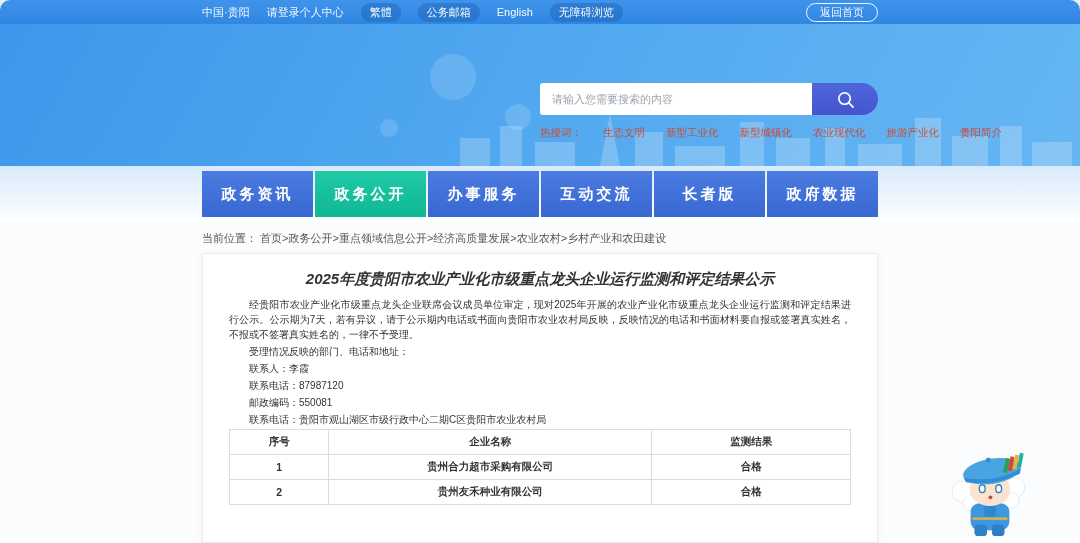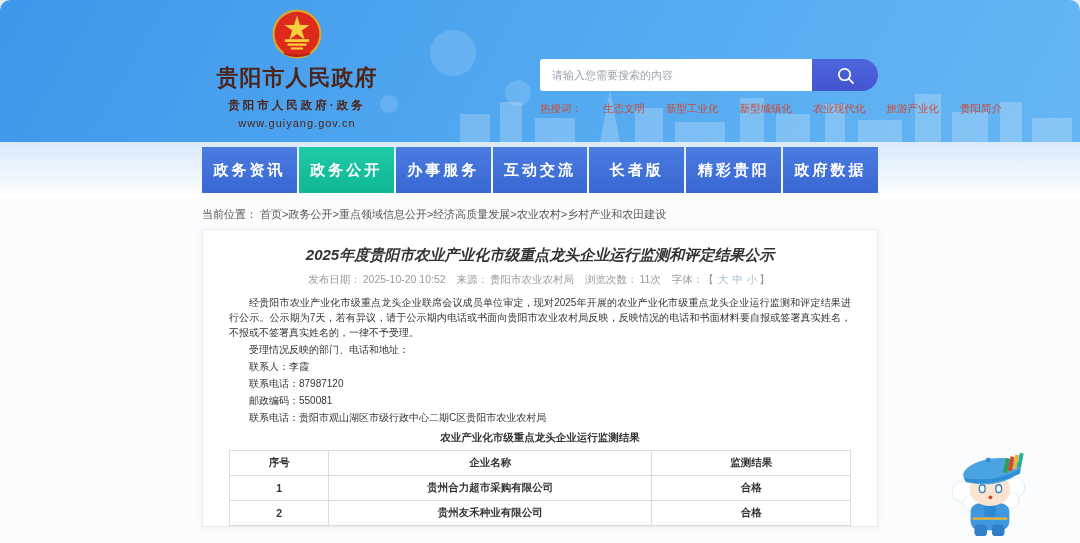--- a/index.html
+++ b/index.html
@@ -71,20 +71,31 @@
   th, td { border:1px solid #d9dce1; text-align:center; font-weight:bold; padding:5px 4px; }
 
   
   .mascot { position:absolute; right:47px; bottom:4px; width:88px; height:92px; cursor:pointer; }
 </style>
 </head>
 <body>
 
 <div class="page">
 
+  <div class="topbar">
+    <div class="container">
+      <span class="toplink">中国·贵阳</span>
+      <span class="toplink">请登录个人中心</span>
+      <span class="toplink pill">繁體</span>
+      <span class="toplink pill">公务邮箱</span>
+      <span class="toplink">English</span>
+      <span class="toplink pill">无障碍浏览</span>
+      <span class="home-btn">返回首页</span>
+    </div>
+  </div>
 
   <div class="header">
     <div class="bokeh" style="width:46px;height:46px;left:430px;top:30px;"></div>
     <div class="bokeh" style="width:26px;height:26px;left:505px;top:80px;"></div>
     <div class="bokeh" style="width:18px;height:18px;left:380px;top:95px;"></div>
     <svg class="skyline" viewBox="0 0 640 58">
       <g fill="#ffffff">
         <rect x="20" y="30" width="30" height="28"></rect>
         <rect x="60" y="18" width="22" height="40"></rect>
         <rect x="95" y="34" width="40" height="24"></rect>
@@ -95,33 +106,20 @@
         <rect x="336" y="30" width="34" height="28"></rect>
         <rect x="385" y="20" width="20" height="38"></rect>
         <rect x="418" y="36" width="44" height="22"></rect>
         <rect x="475" y="10" width="26" height="48"></rect>
         <rect x="512" y="28" width="36" height="30"></rect>
         <rect x="560" y="18" width="22" height="40"></rect>
         <rect x="592" y="34" width="40" height="24"></rect>
       </g>
     </svg>
     <div class="container">
-      <div class="logo-col">
-        <svg width="52" height="52" viewBox="0 0 60 60">
-          <circle cx="30" cy="30" r="27" fill="#de2a1b" stroke="#d9a62e" stroke-width="2.5"></circle>
-          <polygon fill="#f8cf3c" points="30,9 33.4,19.5 44.5,19.5 35.5,26 39,36.5 30,30 21,36.5 24.5,26 15.5,19.5 26.6,19.5"></polygon>
-          <rect x="16" y="36" width="28" height="3.2" fill="#f8cf3c"></rect>
-          <rect x="19" y="41" width="22" height="2.6" fill="#f8cf3c"></rect>
-          <rect x="23" y="45.5" width="14" height="2.4" fill="#f8cf3c"></rect>
-          <path d="M14 51 Q30 57 46 51 L44 54 Q30 59 16 54 Z" fill="#b81f12"></path>
-        </svg>
-        <div class="site-title">贵阳市人民政府</div>
-        <div class="site-sub">贵阳市人民政府·政务</div>
-        <div class="site-url">www.guiyang.gov.cn</div>
-      </div>
       <div class="search-col">
         <div class="search-row">
           <input class="search-input" type="text" placeholder="请输入您需要搜索的内容" style="">
           <button class="search-btn">
             <svg width="19" height="19" viewBox="0 0 20 20">
               <circle cx="9" cy="9" r="6" fill="none" stroke="#fff" stroke-width="1.8"></circle>
               <line x1="13.5" y1="13.5" x2="18" y2="18" stroke="#fff" stroke-width="1.8" stroke-linecap="round"></line>
             </svg>
           </button>
         </div>
@@ -138,49 +136,39 @@
     </div>
   </div>
 
   <div class="nav">
     <div class="container nav-row">
       <div class="nav-btn">政务资讯</div>
       <div class="nav-btn active">政务公开</div>
       <div class="nav-btn">办事服务</div>
       <div class="nav-btn">互动交流</div>
       <div class="nav-btn">长者版</div>
-      <div class="nav-btn">精彩贵阳</div>
       <div class="nav-btn">政府数据</div>
     </div>
   </div>
 
   <div class="container breadcrumb">
     <span>当前位置：</span>
     <span class="path">首页&gt;政务公开&gt;重点领域信息公开&gt;经济高质量发展&gt;农业农村&gt;乡村产业和农田建设</span>
   </div>
 
   <div class="container card">
     <div class="art-title">2025年度贵阳市农业产业化市级重点龙头企业运行监测和评定结果公示</div>
-    <div class="meta">
-      <span class="seg"><b>发布日期：</b><span>2025-10-20 10:52</span></span>
-      <span class="seg"><b>来源：</b><span>贵阳市农业农村局</span></span>
-      <span class="seg"><b>浏览次数：</b><span>11次</span></span>
-      <span class="seg fontsize">
-        <b>字体：【</b><span>大</span><span>中</span><span>小</span><b>】</b>
-      </span>
-    </div>
     <div class="body-text">
       <p>经贵阳市农业产业化市级重点龙头企业联席会议成员单位审定，现对2025年开展的农业产业化市级重点龙头企业运行监测和评定结果进行公示。公示期为7天，若有异议，请于公示期内电话或书面向贵阳市农业农村局反映，反映情况的电话和书面材料要自报或签署真实姓名，不报或不签署真实姓名的，一律不予受理。</p>
       <p>受理情况反映的部门、电话和地址：</p>
       <p>联系人：李霞</p>
       <p>联系电话：87987120</p>
       <p>邮政编码：550081</p>
       <p>联系电话：贵阳市观山湖区市级行政中心二期C区贵阳市农业农村局</p>
     </div>
-    <div class="tbl-caption">农业产业化市级重点龙头企业运行监测结果</div>
     <table>
       <colgroup>
           <col style="width:16%">
           <col style="width:52%">
           <col style="width:32%">
         </colgroup>
       <tbody>
           <tr>
         <th>序号</th>
         <th>企业名称</th>

